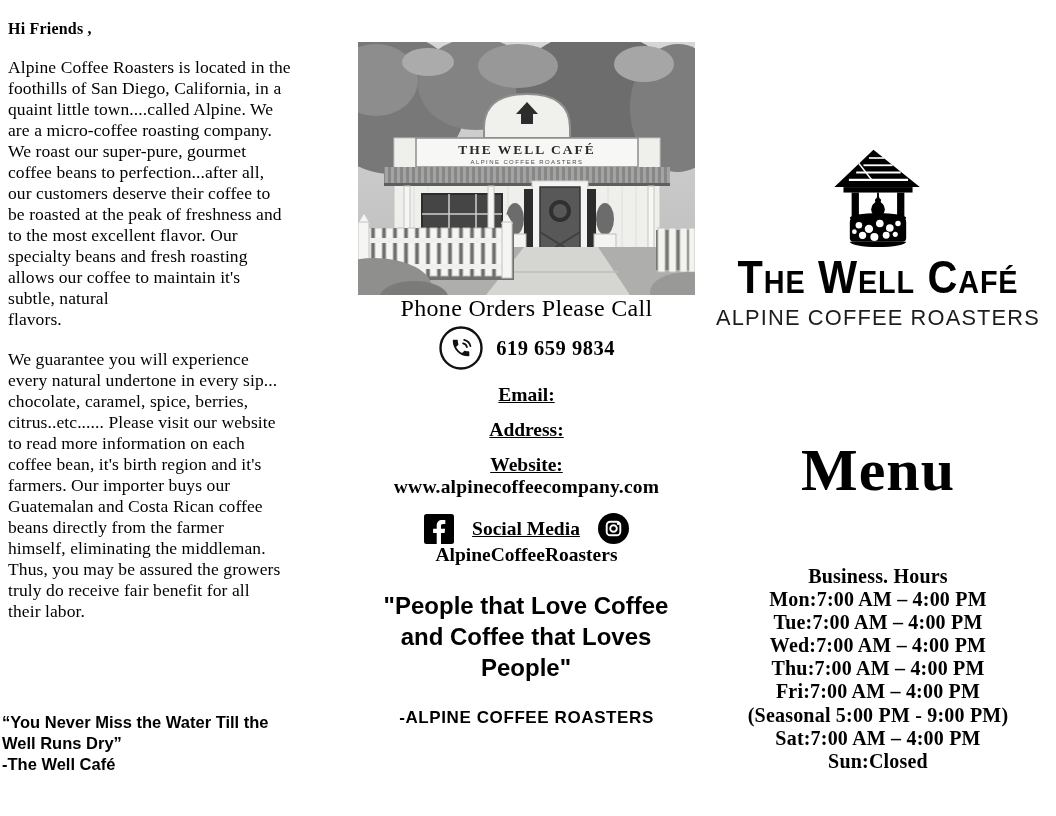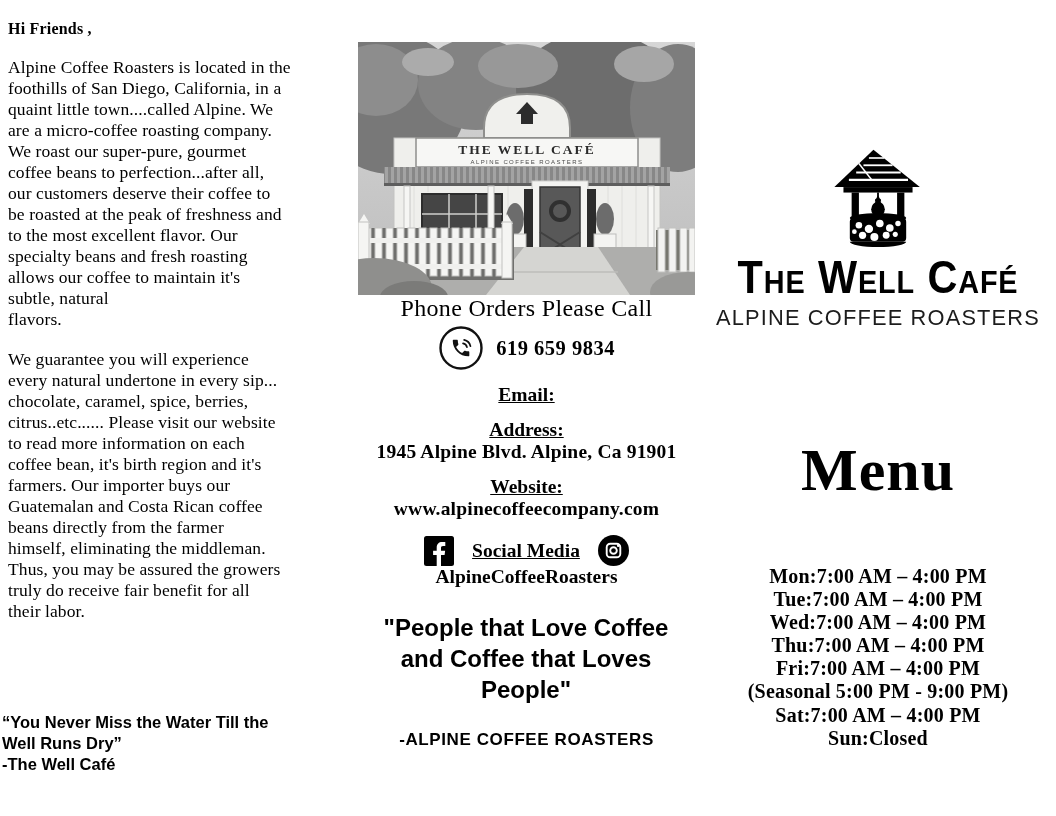--- a/index.html
+++ b/index.html
@@ -204,21 +204,20 @@
       </svg>
       <span class="phone-number">619 659 9834</span>
     </div>
 
     <div class="contact">
       <div class="contact-label">Email:</div>
     </div>
 
     <div class="contact gap-lg">
       <div class="contact-label">Address:</div>
-      <div class="contact-value">1945 Alpine Blvd. Alpine, Ca 91901</div>
     </div>
 
     <div class="contact gap-lg">
       <div class="contact-label">Website:</div>
       <div class="contact-value">www.alpinecoffeecompany.com</div>
     </div>
 
     <div class="social-row">
       <svg width="30" height="30" viewBox="0 0 30 30">
         <rect x="0" y="0" width="30" height="30" rx="2.5" fill="#000"></rect>
@@ -273,17 +272,18 @@
           </g>
         </svg>
       </div>
       <div class="logo-title">The Well Café</div>
       <div class="logo-subtitle">ALPINE COFFEE ROASTERS</div>
     </div>
 
     <div class="menu-title">Menu</div>
 
     <div class="hours-block">
+      <div>Business. Hours</div>
       <div>Mon:7:00 AM – 4:00 PM<br>Tue:7:00 AM – 4:00 PM<br>Wed:7:00 AM – 4:00 PM<br>Thu:7:00 AM – 4:00 PM<br>Fri:7:00 AM – 4:00 PM<br>(Seasonal 5:00 PM - 9:00 PM)<br>Sat:7:00 AM – 4:00 PM<br>Sun:Closed</div>
     </div>
   </div>
 
 </div>
 
 </body></html>

